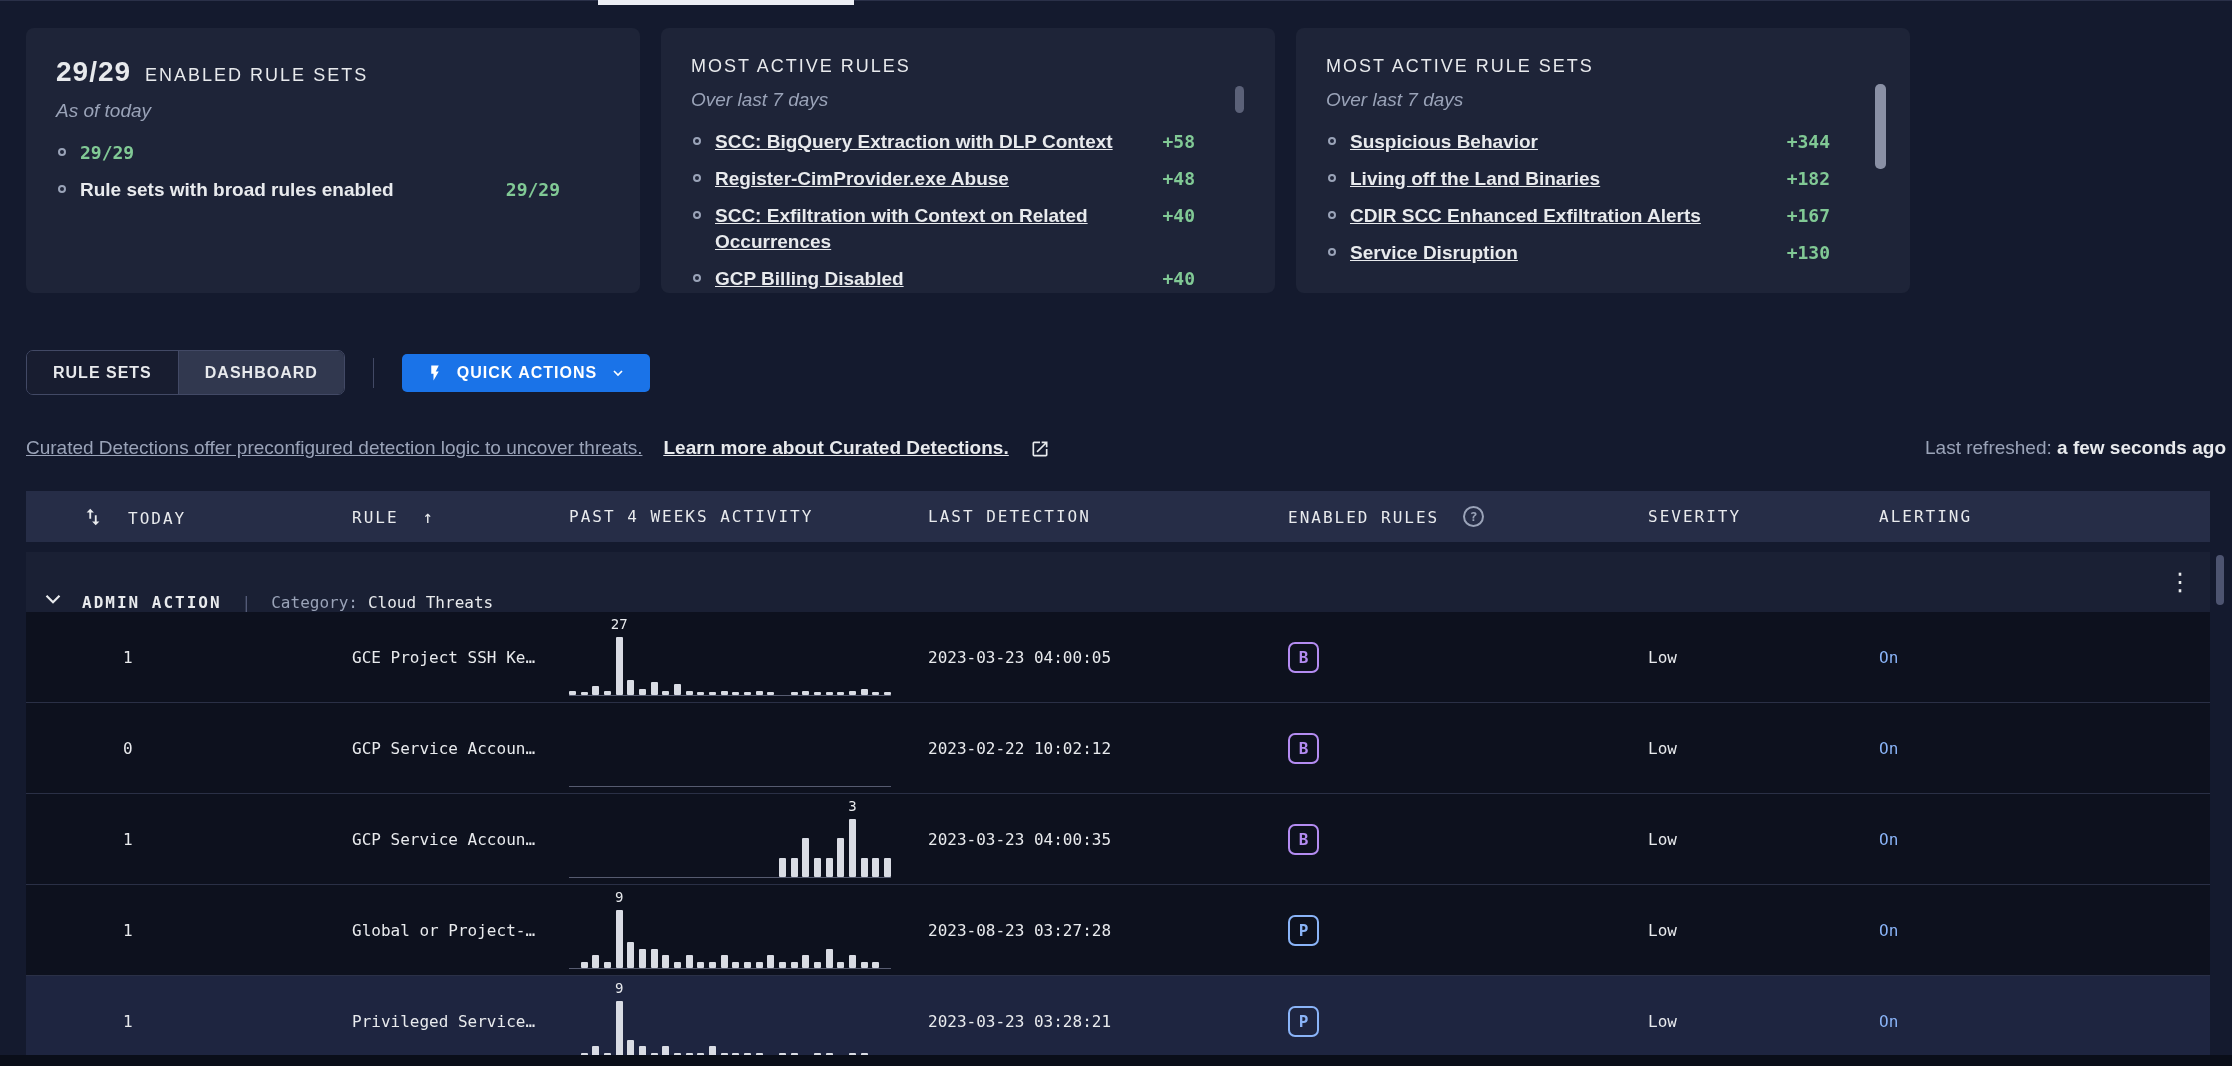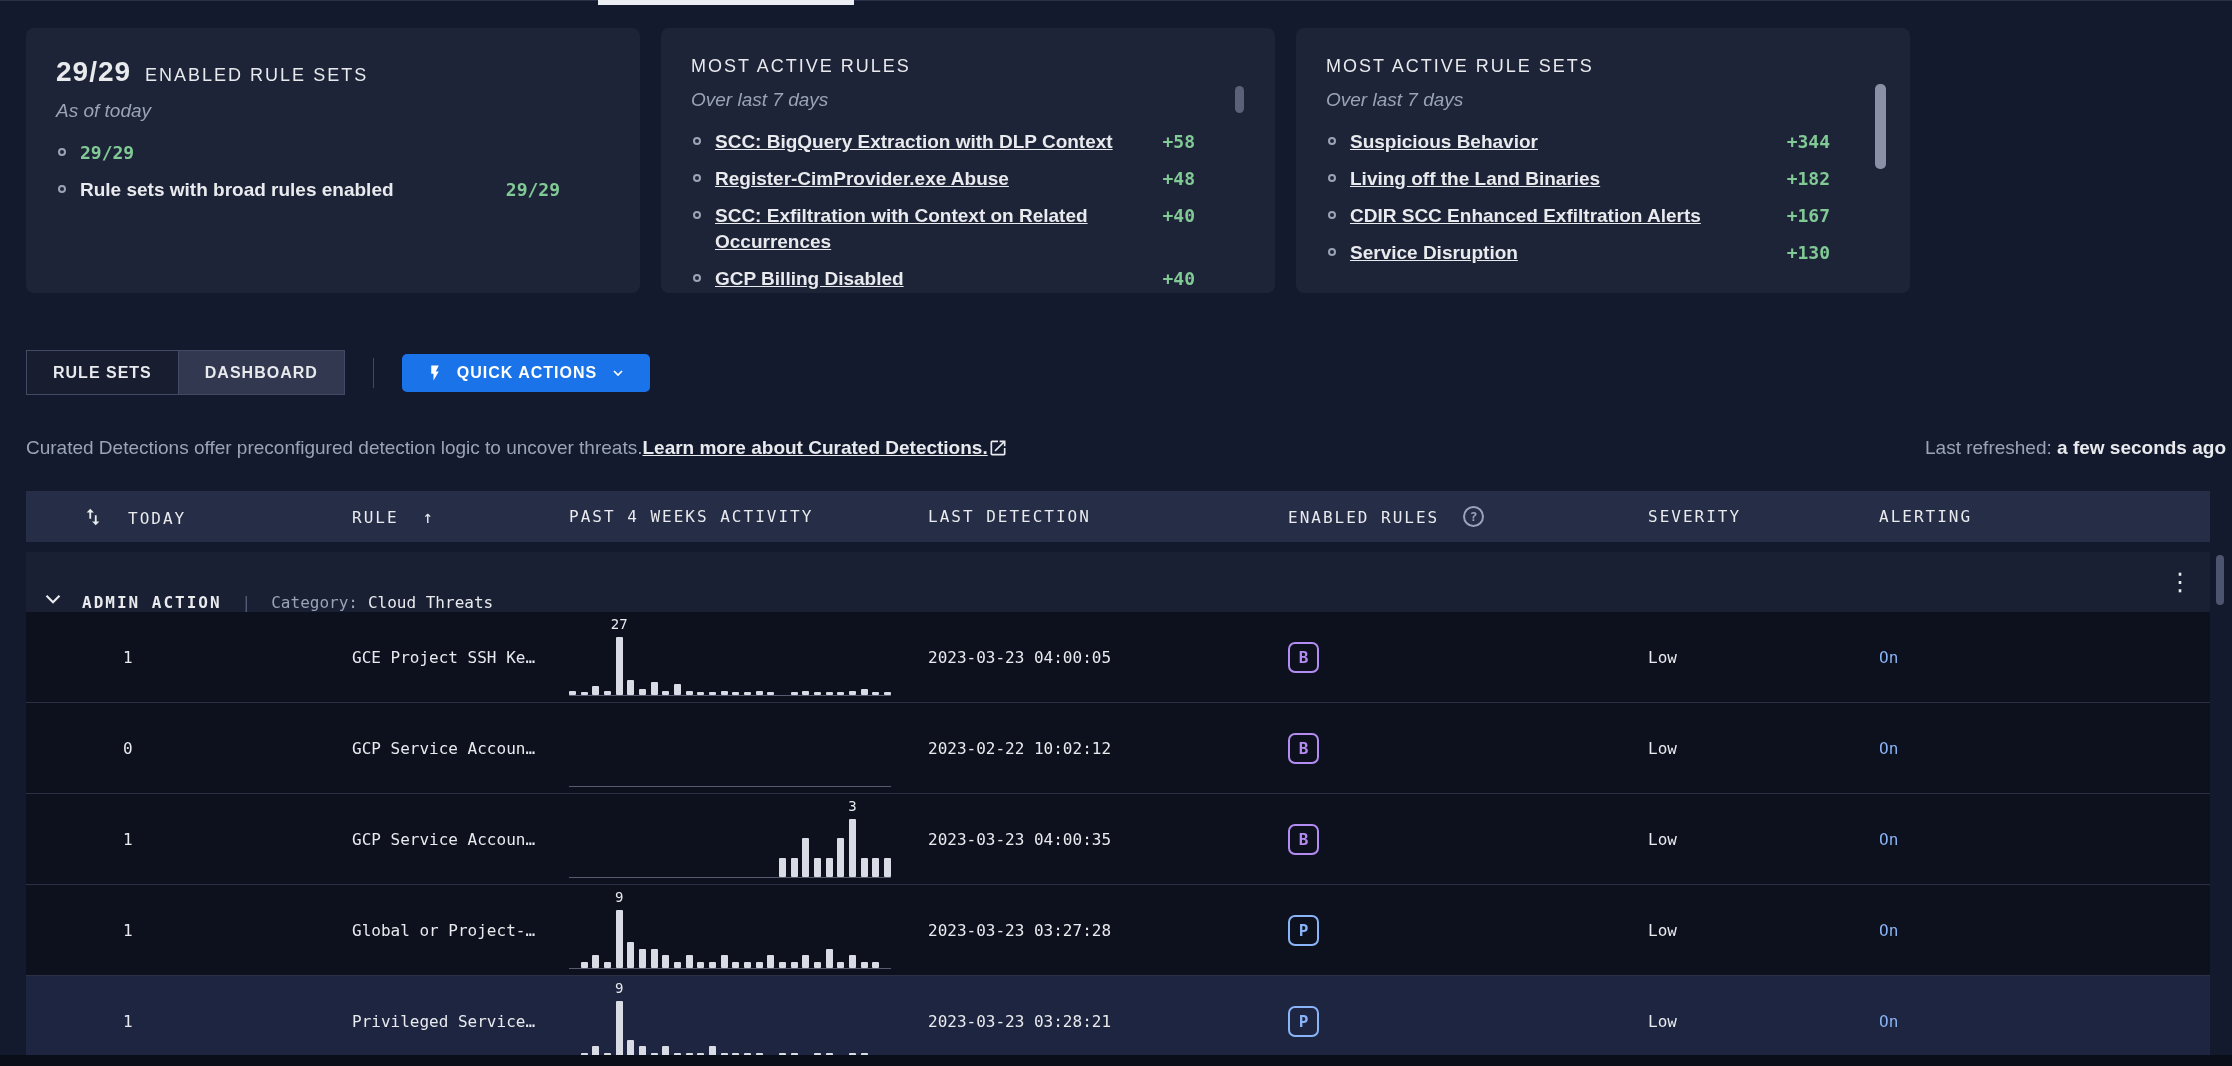--- a/index.html
+++ b/index.html
@@ -26,29 +26,29 @@
   .bullet{flex:0 0 auto;width:8px;height:8px;border:2px solid #9aa3b8;border-radius:50%;margin:8px 14px 0 2px;}
   .ci-label{flex:1;padding-right:24px;}
   .ci-label.link{text-decoration:underline;cursor:pointer;}
   .ci-value{font-family:"DejaVu Sans Mono", monospace;font-size:18px;font-weight:bold;color:#81c995;white-space:nowrap;}
   .scroll-thumb{position:absolute;border-radius:5px;background:#5b6178;}
   .thumb-sm{right:31px;top:58px;width:9px;height:27px;}
   .thumb-lg{right:24px;top:56px;width:11px;height:85px;background:#8a90a5;}
 
   
   .toolbar{position:absolute;top:350px;left:26px;display:flex;align-items:center;height:45px;}
-  .seg{display:flex;height:45px;border:1px solid #424965;border-radius:0;overflow:hidden;}
+  .seg{display:flex;height:45px;border:1px solid #424965;border-radius:7px;overflow:hidden;}
   .seg-btn{display:flex;align-items:center;justify-content:center;padding:0 26px;font-size:16px;font-weight:bold;letter-spacing:1px;cursor:pointer;background:#181d30;color:#e8eaed;}
   .seg-btn.active{background:#31384f;border-left:1px solid #424965;}
   .vdiv{width:1px;height:30px;background:#424965;margin:0 28px;}
   .qa-btn{display:flex;align-items:center;gap:13px;height:38px;padding:0 24px;background:#1a73e8;border:none;border-radius:5px;color:#fff;font-family:"Liberation Sans",sans-serif;font-size:16px;font-weight:bold;letter-spacing:1px;cursor:pointer;}
 
   
   .info-row{position:absolute;top:437px;left:26px;right:6px;display:flex;justify-content:space-between;align-items:center;font-size:19px;}
-  .info-left{color:#9aa3b8;display:flex;align-items:center;gap:0;}
+  .info-left{color:#9aa3b8;display:flex;align-items:flex-end;gap:21px;text-decoration:underline;}
   .info-link{color:#e8eaed;text-decoration:underline;font-weight:bold;cursor:pointer;}
   .refresh{color:#9aa3b8;white-space:nowrap;}
   .refresh b{color:#e8eaed;font-weight:bold;}
 
   
   .table{position:absolute;top:491px;left:26px;width:2184px;font-family:"DejaVu Sans Mono", monospace;font-size:16px;}
   .grid{display:grid;grid-template-columns:326px 217px 359px 360px 360px 231px 1fr;align-items:center;}
   .thead{height:51px;background:#262d47;letter-spacing:2px;color:#e8eaed;}
   .hcell{display:flex;align-items:flex-end;gap:24px;cursor:pointer;}
   .h-today{padding-left:56px;}
@@ -357,21 +357,21 @@
             <div class="spark-bar" style="left: 233.333px; height: 13px;"></div>
             <div class="spark-bar" style="left: 245px; height: 6px;"></div>
             <div class="spark-bar" style="left: 256.667px; height: 19px;"></div>
             <div class="spark-bar" style="left: 268.333px; height: 6px;"></div>
             <div class="spark-bar" style="left: 280px; height: 13px;"></div>
             <div class="spark-bar" style="left: 291.667px; height: 6px;"></div>
             <div class="spark-bar" style="left: 303.333px; height: 6px;"></div>
             <span class="spark-label" style="left: 50.1667px; bottom: 63px;">9</span>
           </div>
     </div>
-    <div class="c-det">2023-03-23 03:27:28</div>
+    <div class="c-det">2023-08-23 03:27:28</div>
     <div class="c-badge">
       <span class="badge badge-P">P</span>
     </div>
     <div class="c-sev">Low</div>
     <div class="c-alert">On</div>
   </div>
       <div class="grid trow row-highlight">
     <div class="c-today">1</div>
     <div class="c-rule">Privileged Service…</div>
     <div class="c-activity">

